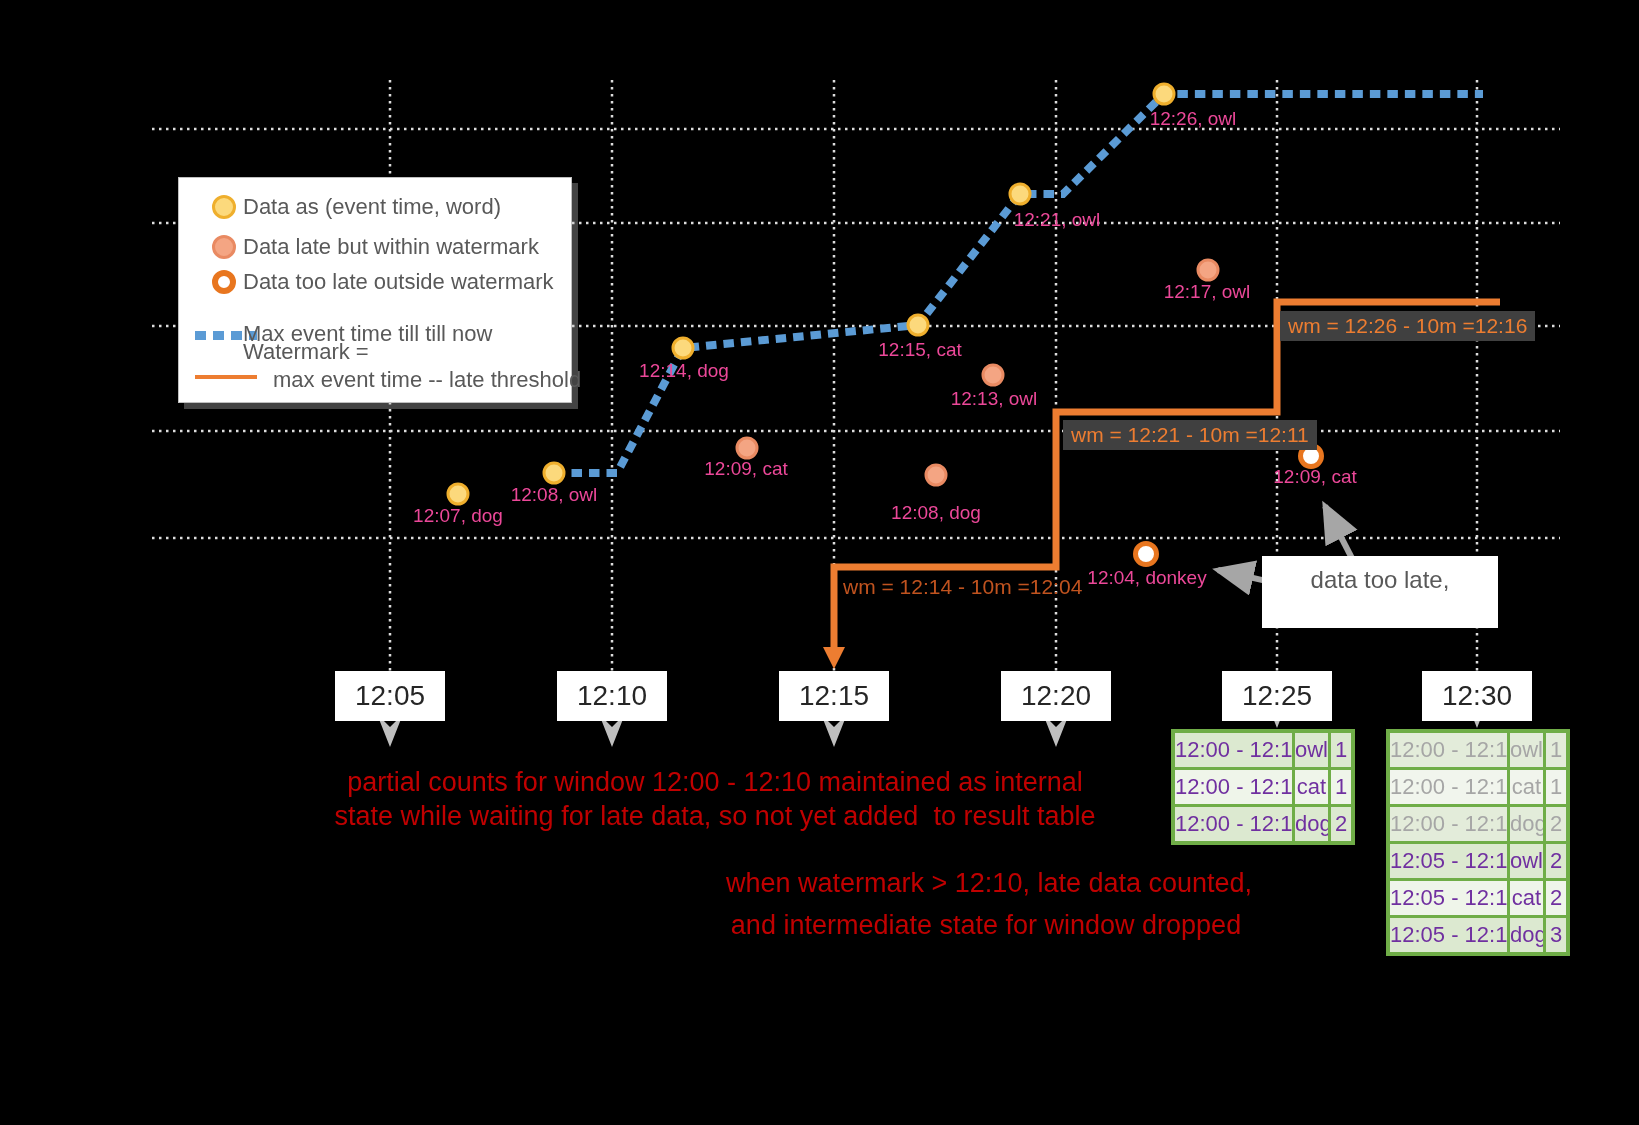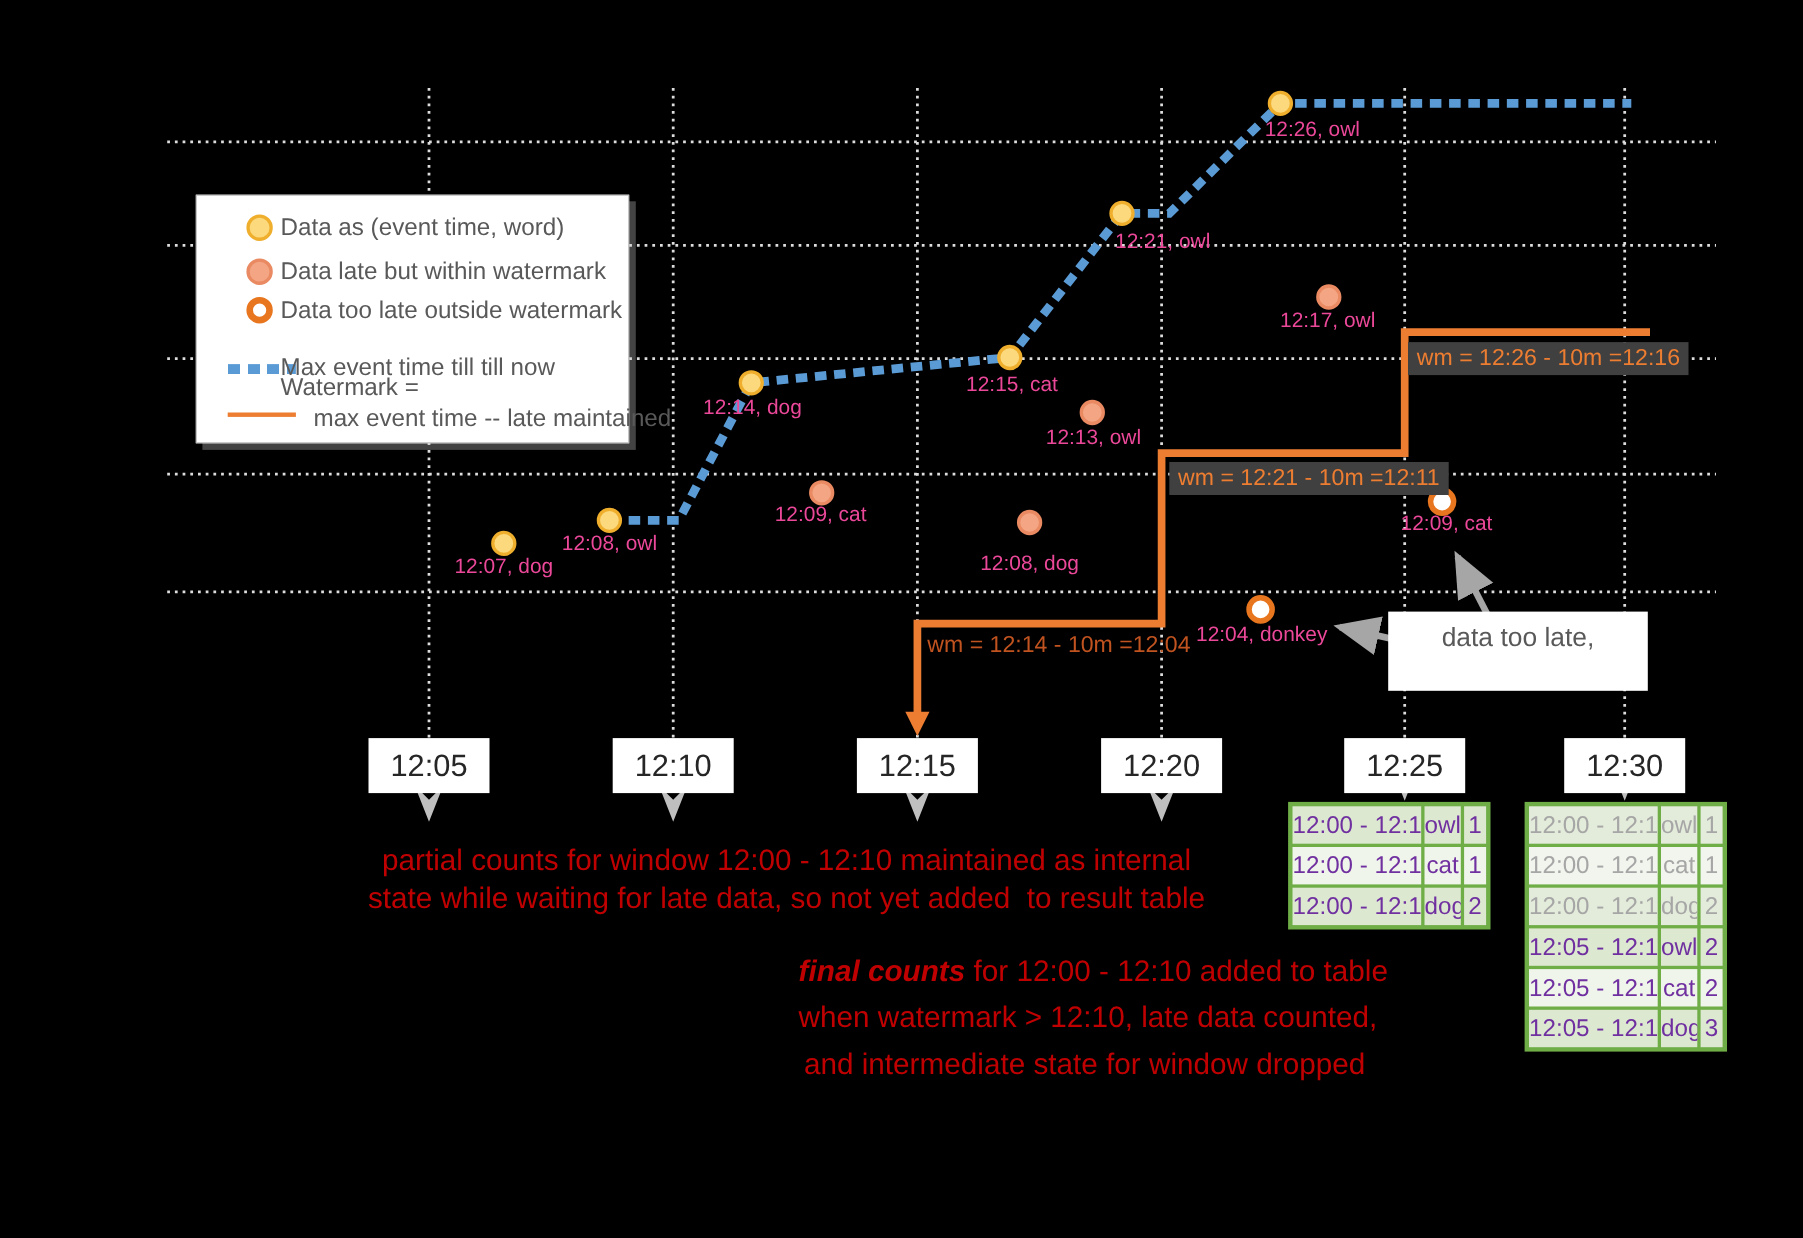--- a/index.html
+++ b/index.html
@@ -12,21 +12,21 @@
   .pt.late{width:23px;height:23px;background:#F4A583;border:3px solid #E98A62;}
   .pt.toolate{width:26px;height:26px;background:#FFFFFF;border:5px solid #E8761F;}
   .pt-label{position:absolute;transform:translateX(-50%);white-space:nowrap;color:#ec4899;
             font-size:19px;z-index:5;}
   
   .tick{position:absolute;width:110px;height:50px;background:#FFFFFF;color:#262626;
         font-size:28px;display:flex;align-items:center;justify-content:center;z-index:4;}
   
   .legend{position:absolute;left:178px;top:177px;width:392px;height:224px;background:#FFFFFF;
           border:1px solid #BFBFBF;box-shadow:6px 6px 0 rgba(191,191,191,0.35);z-index:8;}
-  .legend-row{position:absolute;left:0;width:100%;height:28px;margin-left:12px;}
+  .legend-row{position:absolute;left:0;width:100%;height:28px;}
   .legend-row .txt{position:absolute;left:64px;top:0;font-size:22px;color:#595959;white-space:nowrap;}
   .dot{position:absolute;left:33px;top:1px;width:24px;height:24px;border-radius:50%;box-sizing:border-box;}
   .dot.y{background:#FCD97C;border:3px solid #EFAF2D;}
   .dot.s{background:#F4A583;border:3px solid #E98A62;}
   .dot.h{background:#fff;border:6px solid #E8761F;}
   .dashes{position:absolute;left:16px;top:10px;width:62px;height:9px;
           background:repeating-linear-gradient(90deg,#5B9BD5 0 11px,transparent 11px 18px);}
   .oline{position:absolute;left:16px;top:36px;width:62px;height:4px;background:#ED7D31;}
   .legend-sub{position:absolute;left:94px;top:28px;font-size:22px;color:#595959;white-space:nowrap;}
   
@@ -150,35 +150,34 @@
       <span class="dot h"></span>
       <span class="txt">Data too late outside watermark</span>
     </div>
     <div class="legend-row" style="top:143px">
       <span class="dashes"></span>
       <span class="txt">Max event time till till now</span>
     </div>
     <div class="legend-row" style="top:161px;height:56px">
       <span class="oline"></span>
       <span class="txt">Watermark =</span>
-      <span class="legend-sub">max event time -- late maintained</span>
+      <span class="legend-sub">max event time -- late threshold</span>
     </div>
   </div>
 
   <div class="callout">
     <div>data too late,</div>
   </div>
 
   <div class="note note1">
     <div>partial counts for window 12:00 - 12:10 maintained as internal</div>
     <div>state while waiting for late data, so not yet added  to result table</div>
   </div>
 
   <div class="note note2">
-    <div><span class="lead">final counts</span><span> for 12:00 - 12:10 added to table</span></div>
     <div>when watermark &gt; 12:10, late data counted,</div>
     <div>and intermediate state for window dropped</div>
   </div>
 
   <div id="tables-layer" class="layer">
       <div class="rtable" style="left: 1171px; top: 729px;">
         <div class="rrow">
           <div class="cell dark">12:00 - 12:10</div>
           <div class="cell dark">owl</div>
           <div class="cell dark">1</div>

